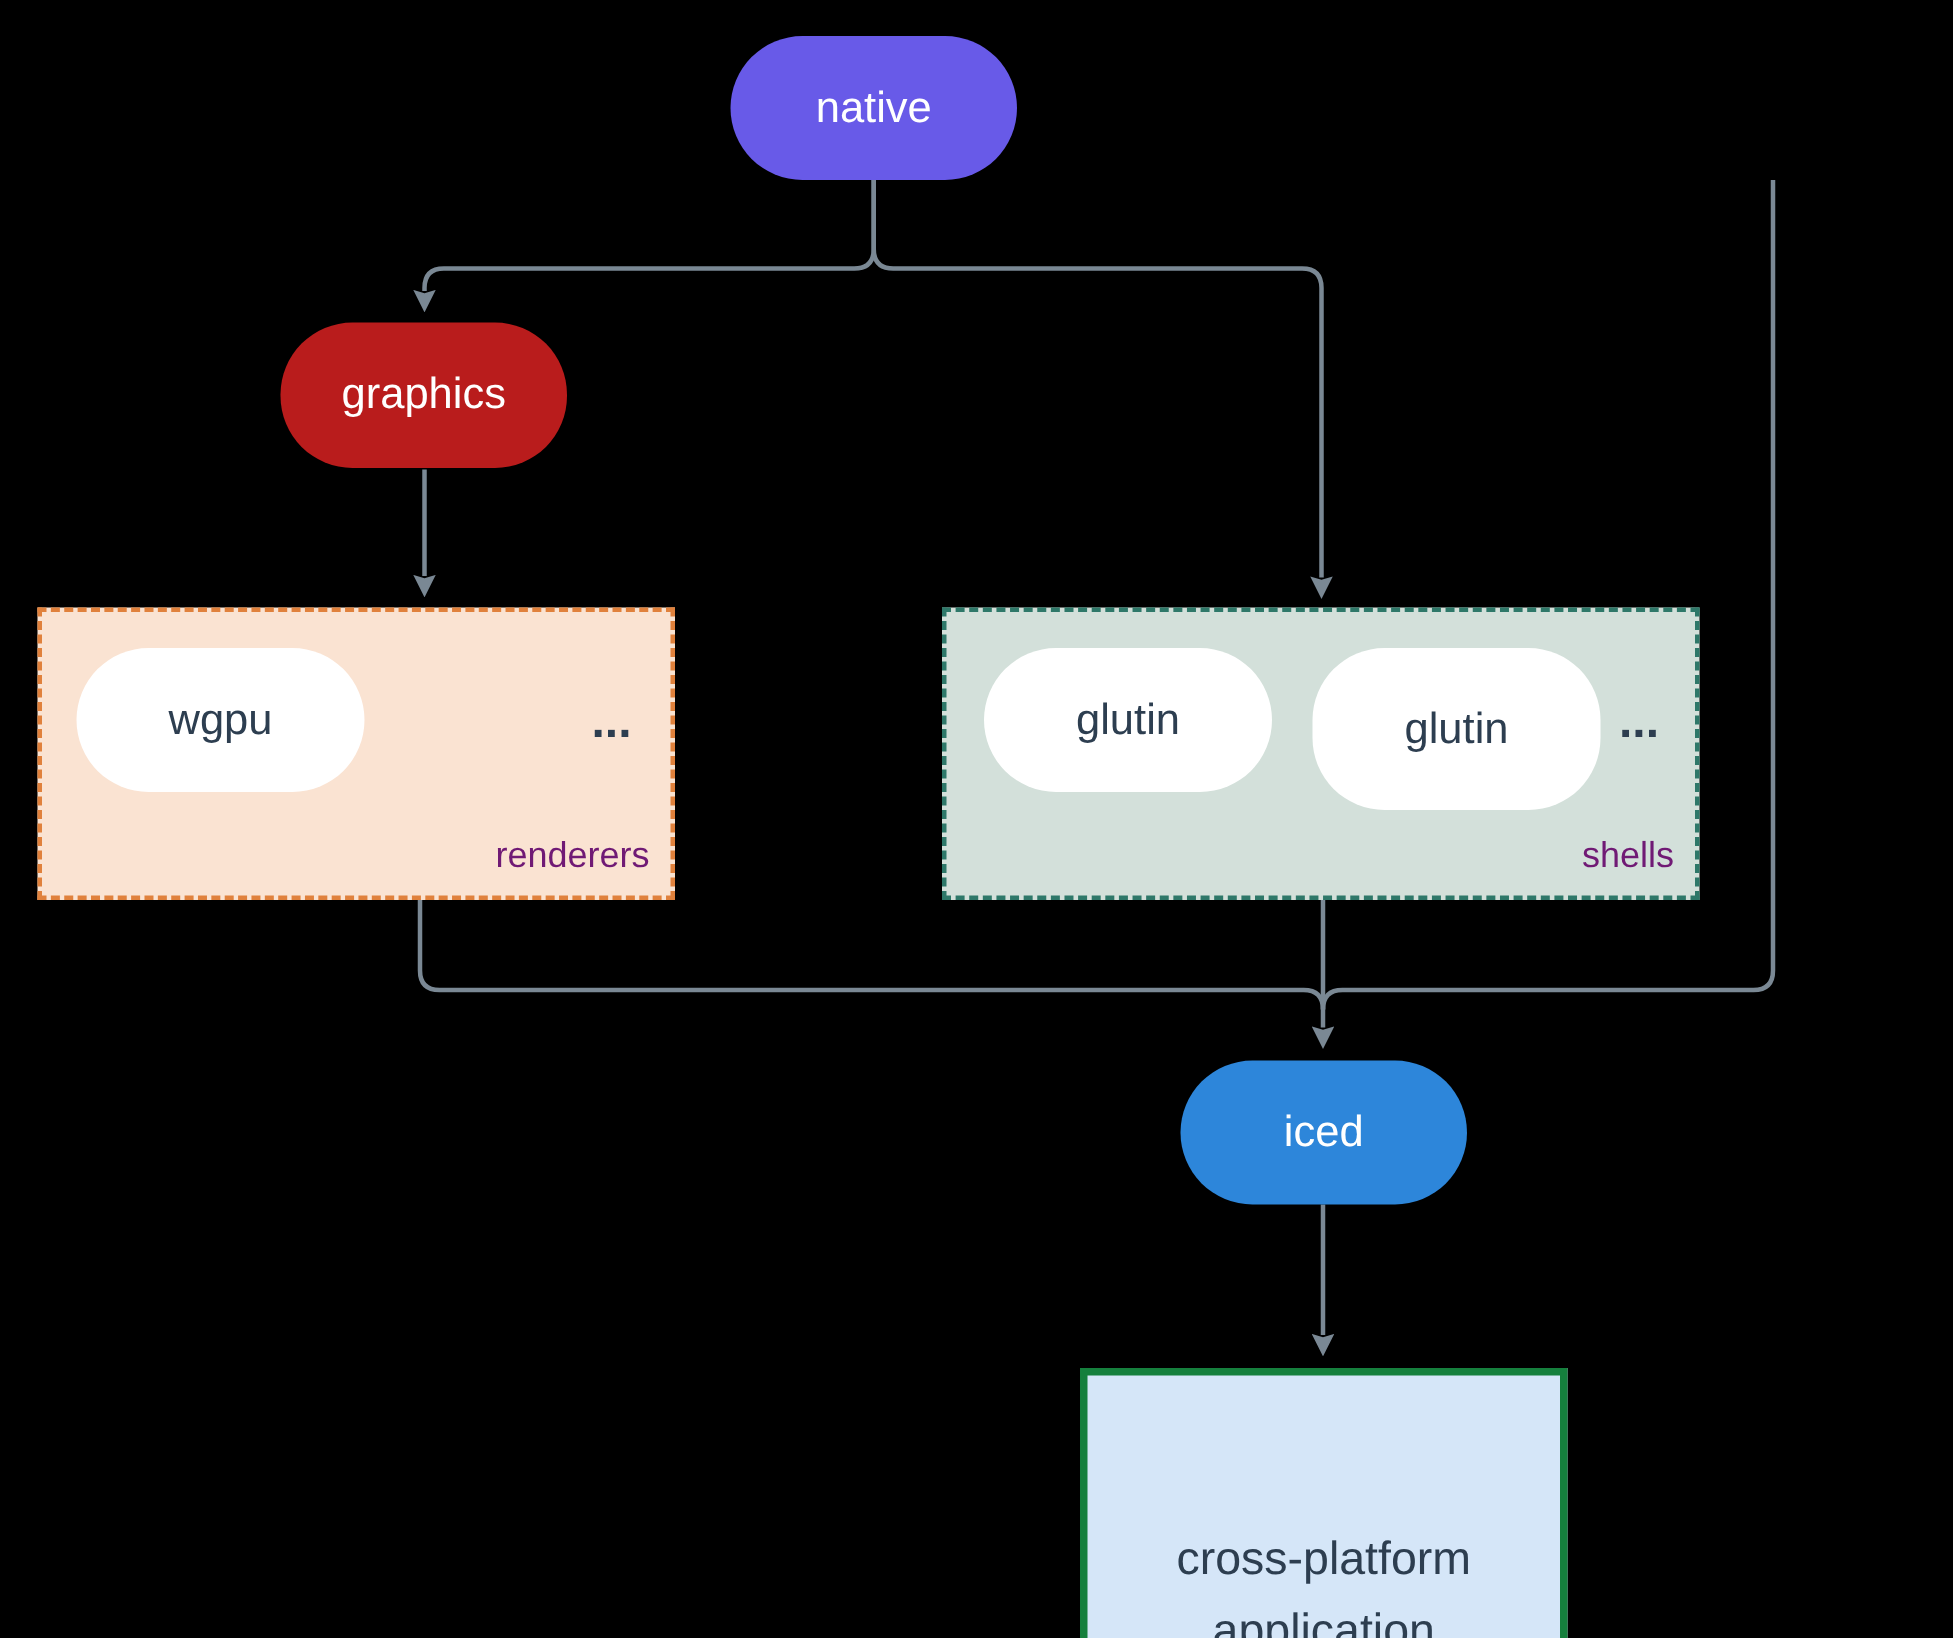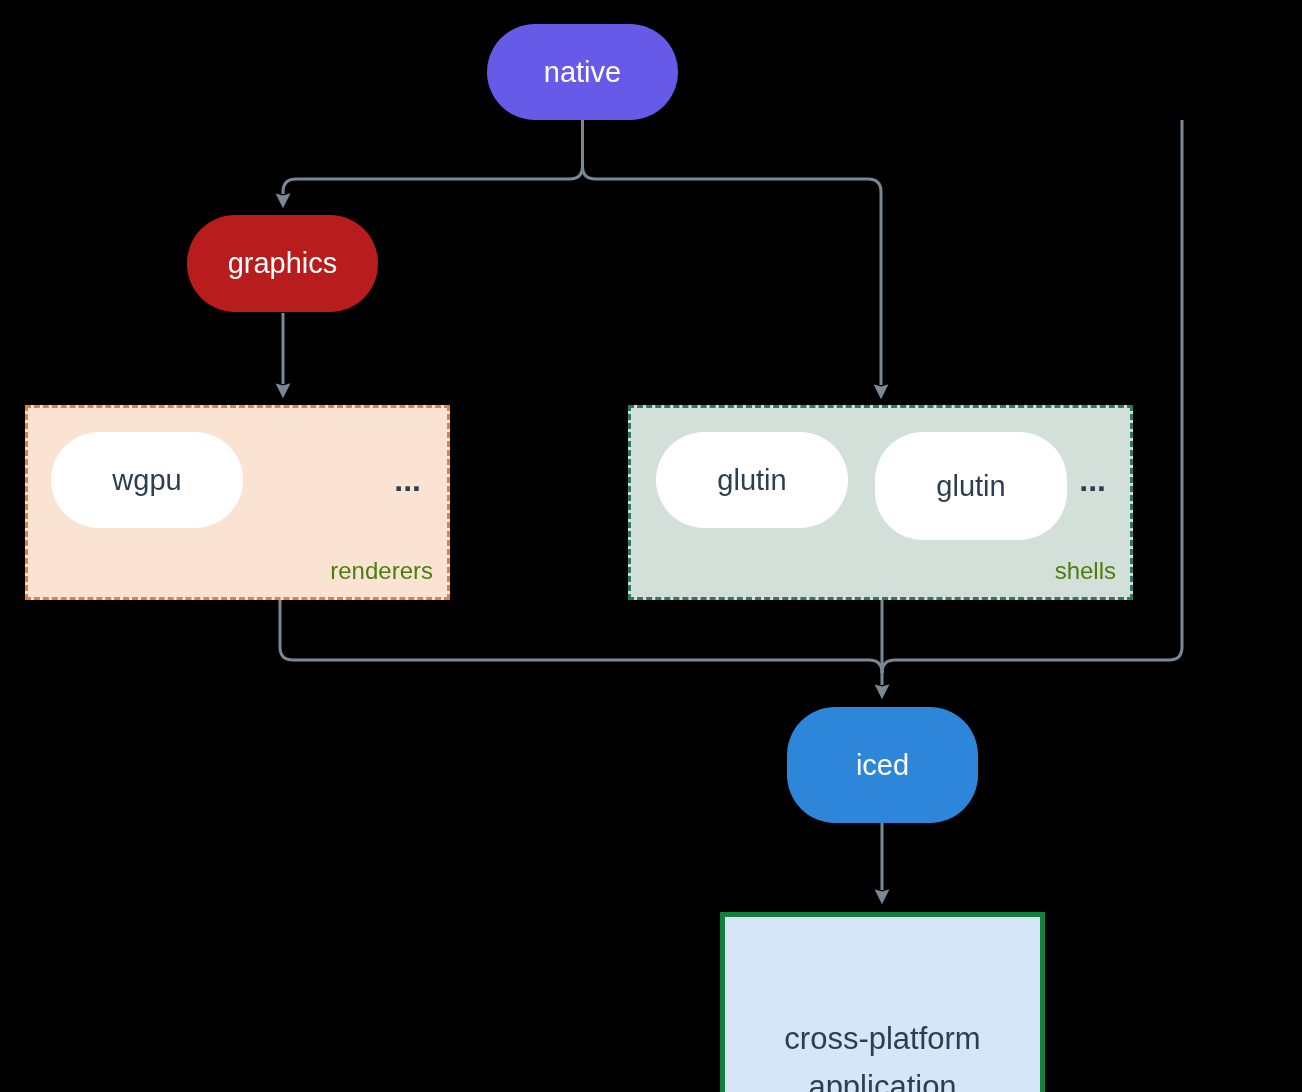--- a/index.html
+++ b/index.html
@@ -38,21 +38,21 @@
     border: 3px dashed;
     z-index: 2;
   }
   .group-renderers { background: #fae3d2; border-color: #e0813c; }
   .group-shells { background: #d3e0da; border-color: #2e7869; }
   .group-label {
     position: absolute;
     right: 14px;
     bottom: 12px;
     font-size: 24px;
-    color: #4d7c0f;
+    color: #701a75;
   }
   .ellipsis {
     position: absolute;
     top: 24px;
     height: 96px;
     display: flex;
     align-items: center;
     font-size: 32px;
     font-weight: 600;
     color: #2d3e50;
@@ -119,21 +119,21 @@
     <div class="pill pill-white" style="left:25px; top:24px; width:192px; height:96px;">
       <span>glutin</span>
     </div>
     <div class="pill pill-white" style="left:244px; top:24px; width:192px; height:108px;">
       <span>glutin</span>
     </div>
     <div class="ellipsis" style="right:24px;">...</div>
     <div class="group-label">shells</div>
   </div>
 
-  <div class="pill pill-iced" style="left:787px; top:707px; width:191px; height:116px;">
+  <div class="pill pill-iced" style="left:787px; top:707px; width:191px; height:96px;">
     <span>iced</span>
   </div>
 
   <div class="app-box">
     <span>cross-platform
 application</span>
   </div>
 
 </div>
 

